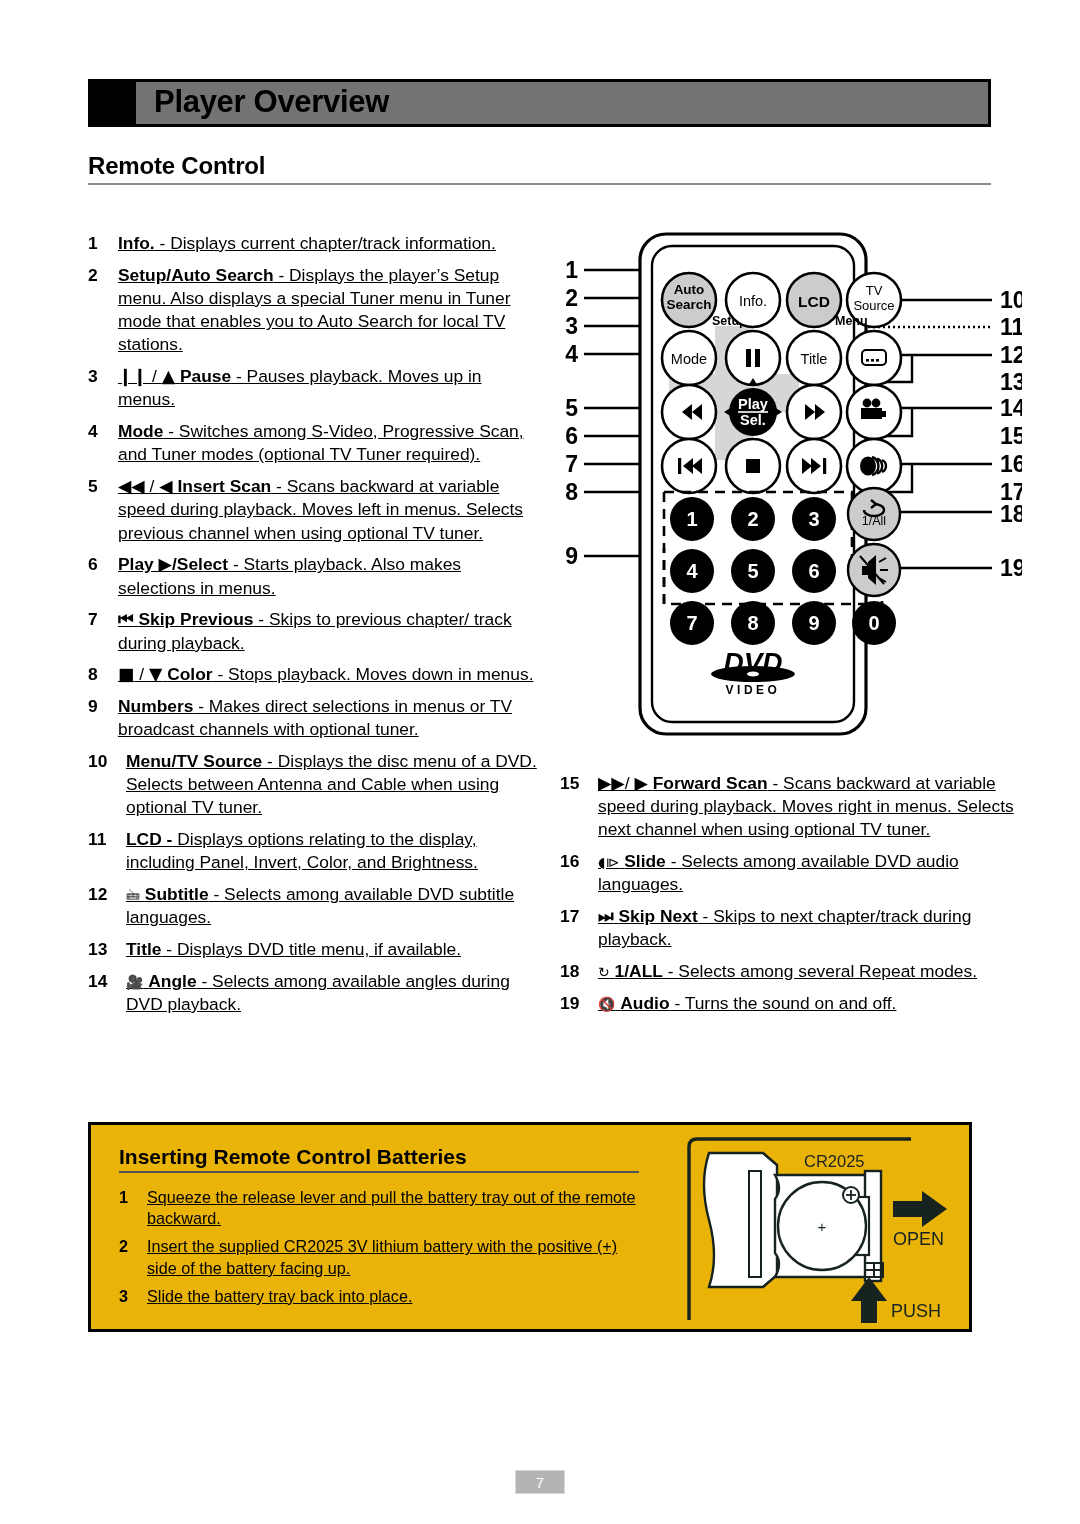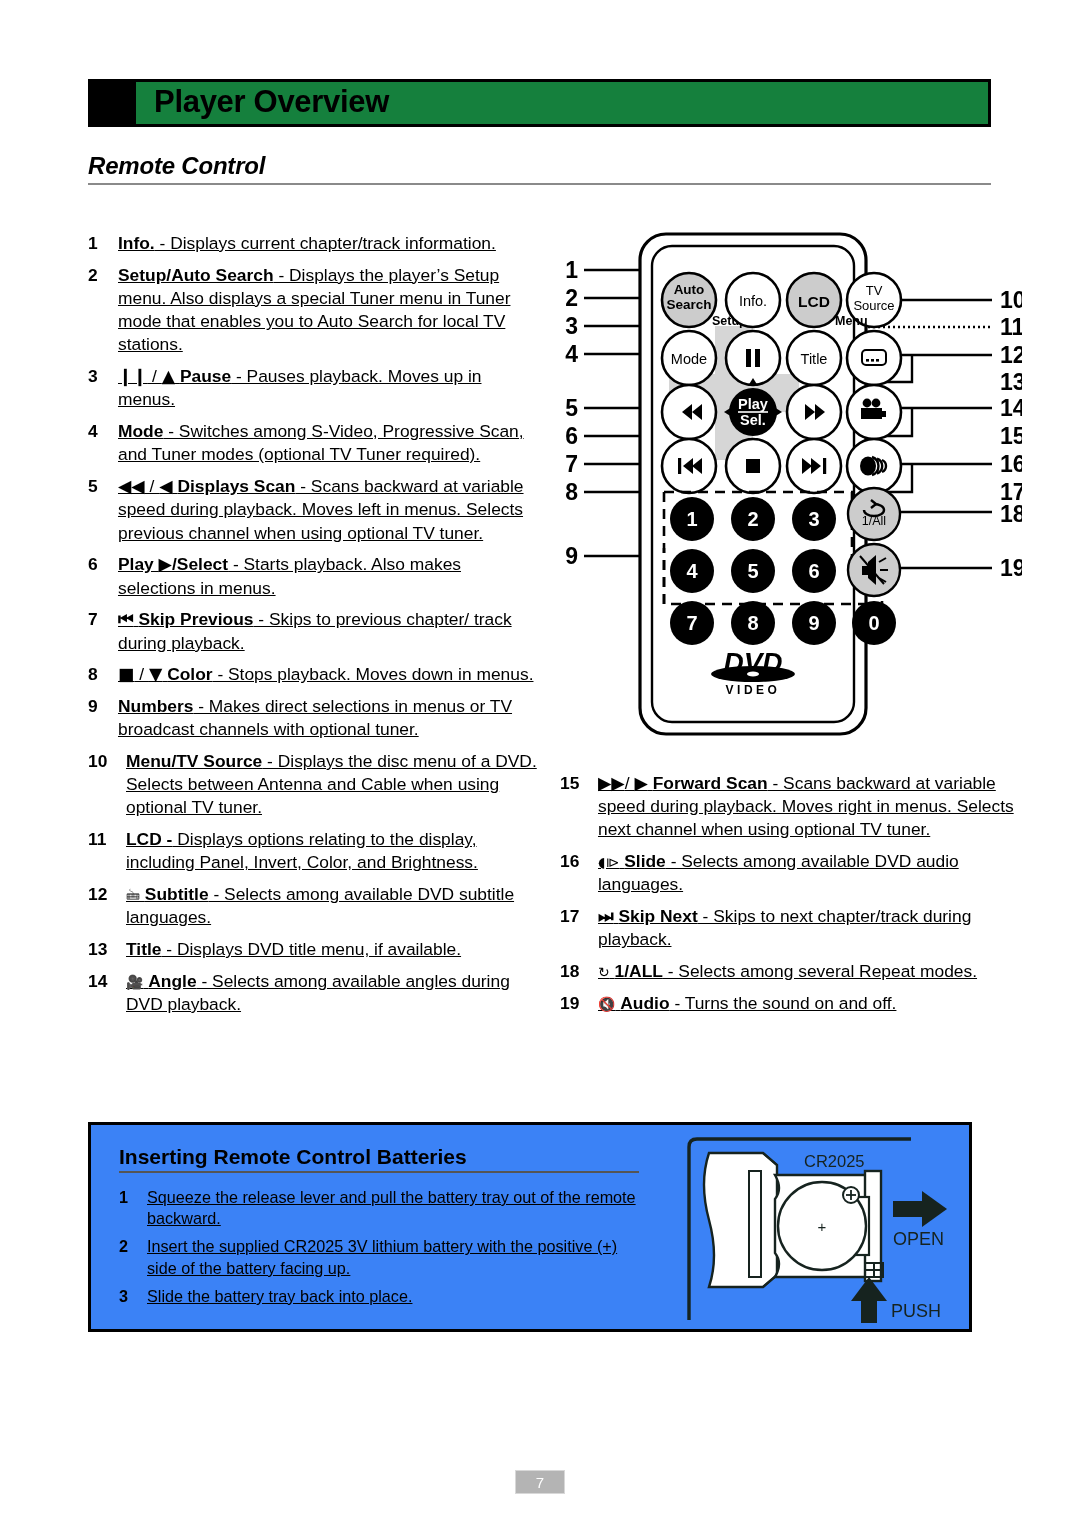--- a/index.html
+++ b/index.html
@@ -8,37 +8,37 @@
     width:1080px;height:1524px;position:relative;overflow:hidden;
     font-family:"Liberation Sans","DejaVu Sans",sans-serif;
     color:#000;
     -webkit-font-smoothing:antialiased;
   }
   .page{position:absolute;inset:0;}
 
   
   .banner{
     position:absolute;left:88px;top:79px;width:903px;height:48px;
-    border:3px solid #000;box-sizing:border-box;background:#15803d;
+    border:3px solid #000;box-sizing:border-box;background:#737373;
   }
   .banner-swatch{
     position:absolute;left:0;top:0;width:45px;height:100%;background:#000;
   }
   .banner-title{
     position:absolute;left:63px;top:50%;transform:translateY(-52%);
     font-size:31px;font-weight:bold;letter-spacing:-0.3px;white-space:nowrap;
   }
 
   
   .sec-head{
     position:absolute;left:88px;top:152px;width:903px;
   }
   .sec-head-txt{
     font-size:24px;font-weight:bold;letter-spacing:-0.2px;
-    padding-bottom:3px;display:block;font-style:italic;
+    padding-bottom:3px;display:block;
   }
   .sec-head-rule{
     border-bottom:2px solid #8a8a8a;width:100%;height:0;
   }
 
   
   .col{position:absolute;font-size:17.4px;line-height:1.335;}
   .col-left{left:88px;top:232px;width:455px;}
   .col-right{left:560px;top:772px;width:470px;}
 
@@ -53,21 +53,21 @@
   .gl{font-family:"DejaVu Sans",sans-serif;font-weight:bold;}
   .gl-sm{font-family:"DejaVu Sans",sans-serif;font-size:14px;}
 
   
   .figure{position:absolute;left:552px;top:222px;width:470px;height:530px;}
   .figure svg{display:block;}
 
   
   .batt-box{
     position:absolute;left:88px;top:1122px;width:884px;height:210px;
-    border:3px solid #000;box-sizing:border-box;background:#3b82f6;overflow:hidden;
+    border:3px solid #000;box-sizing:border-box;background:#eab308;overflow:hidden;
   }
   .batt-head{
     position:absolute;left:28px;top:20px;width:520px;
   }
   .batt-head-txt{font-size:21px;font-weight:bold;display:block;padding-bottom:2px;}
   .batt-head-rule{border-bottom:2px solid #555;width:100%;height:0;}
   .batt-list{
     position:absolute;left:28px;top:62px;width:520px;
     font-size:16.2px;line-height:1.31;
   }
@@ -112,21 +112,21 @@
       <div class="item">
         <div class="item-num">3</div>
         <div class="item-body"><span class="gl">❙❙</span> / <span class="gl">▲</span> <b>Pause</b> - Pauses playback. Moves up in menus.</div>
       </div>
       <div class="item">
         <div class="item-num">4</div>
         <div class="item-body"><b>Mode</b> - Switches among S-Video, Progressive Scan, and Tuner modes (optional TV Tuner required).</div>
       </div>
       <div class="item">
         <div class="item-num">5</div>
-        <div class="item-body"><span class="gl">◀◀</span> / <span class="gl">◀</span> <b>Displays Scan</b> - Scans backward at variable speed during playback. Moves left in menus. Selects previous channel when using optional TV tuner.</div>
+        <div class="item-body"><span class="gl">◀◀</span> / <span class="gl">◀</span> <b>Insert Scan</b> - Scans backward at variable speed during playback. Moves left in menus. Selects previous channel when using optional TV tuner.</div>
       </div>
       <div class="item">
         <div class="item-num">6</div>
         <div class="item-body"><b>Play <span class="gl">▶</span>/Select</b> - Starts playback. Also makes selections in menus.</div>
       </div>
       <div class="item">
         <div class="item-num">7</div>
         <div class="item-body"><span class="gl">⏮</span> <b>Skip Previous</b> - Skips to previous chapter/ track during playback.</div>
       </div>
       <div class="item">

